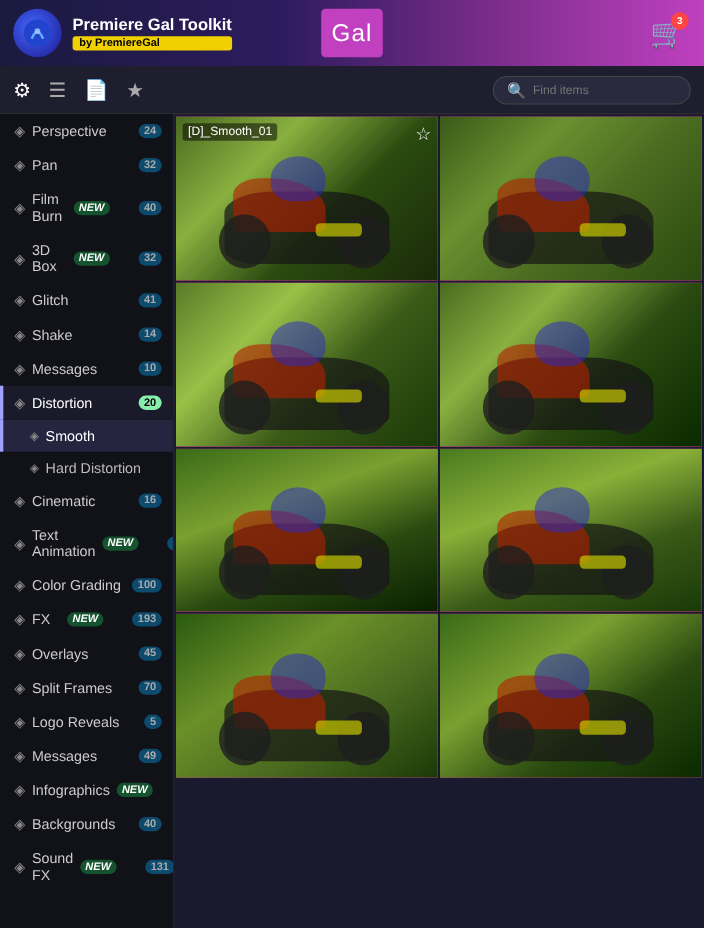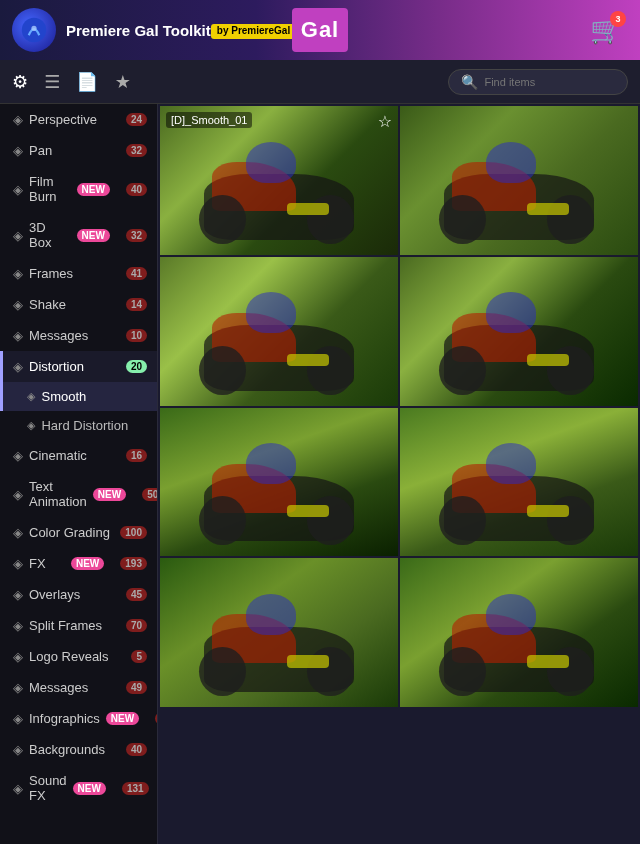--- a/index.html
+++ b/index.html
@@ -33,21 +33,21 @@
       justify-content: center;
       margin-right: 10px;
       flex-shrink: 0;
     }
     .header-logo svg {
       width: 28px;
       height: 28px;
     }
     .header-title-group {
       display: flex;
-      flex-direction: row;
+      flex-direction: column;
     }
     .header-title {
       color: white;
       font-size: 15px;
       font-weight: 700;
     }
     .header-subtitle {
       background: #f0d000;
       color: #000;
       font-size: 10px;
@@ -57,21 +57,21 @@
       display: inline-block;
       margin-top: 2px;
     }
     .header-gal-badge {
       position: absolute;
       left: 50%;
       transform: translateX(-50%);
       background: #c040c0;
       color: white;
       font-size: 22px;
-      font-weight: 700;
+      font-weight: 400;
       width: 56px;
       height: 44px;
       display: flex;
       align-items: center;
       justify-content: center;
       border-radius: 4px;
       letter-spacing: 1px;
     }
     .header-cart {
       position: absolute;
@@ -183,22 +183,22 @@
       color: #888;
       flex-shrink: 0;
     }
     .sidebar-item-label { flex: 1; }
     .badge {
       font-size: 10px;
       padding: 1px 5px;
       border-radius: 8px;
       font-weight: 600;
     }
-    .badge-num { background: #7f1d1d; color: #aaa; }
-    .badge-new { background: #ec4899; color: white; margin-right: 10px; }
+    .badge-num { background: #0c4a6e; color: #aaa; }
+    .badge-new { background: #14532d; color: white; margin-right: 20px; font-style: italic; }
     .badge-yellow { background: #86efac; color: #000; }
 
     
     .sidebar-subitem {
       display: flex;
       align-items: center;
       padding: 7px 10px 7px 24px;
       cursor: pointer;
       color: #bbb;
       font-size: 13px;
@@ -399,21 +399,21 @@
       <span class="badge badge-num">40</span>
     </div>
     <div class="sidebar-item">
       <span class="sidebar-item-icon">◈</span>
       <span class="sidebar-item-label">3D Box</span>
       <span class="badge badge-new">NEW</span>
       <span class="badge badge-num">32</span>
     </div>
     <div class="sidebar-item">
       <span class="sidebar-item-icon">◈</span>
-      <span class="sidebar-item-label">Frames</span>
+      <span class="sidebar-item-label">Glitch</span>
       <span class="badge badge-num">41</span>
     </div>
     <div class="sidebar-item">
       <span class="sidebar-item-icon">◈</span>
       <span class="sidebar-item-label">Shake</span>
       <span class="badge badge-num">14</span>
     </div>
     <div class="sidebar-item">
       <span class="sidebar-item-icon">◈</span>
       <span class="sidebar-item-label">Messages</span>

